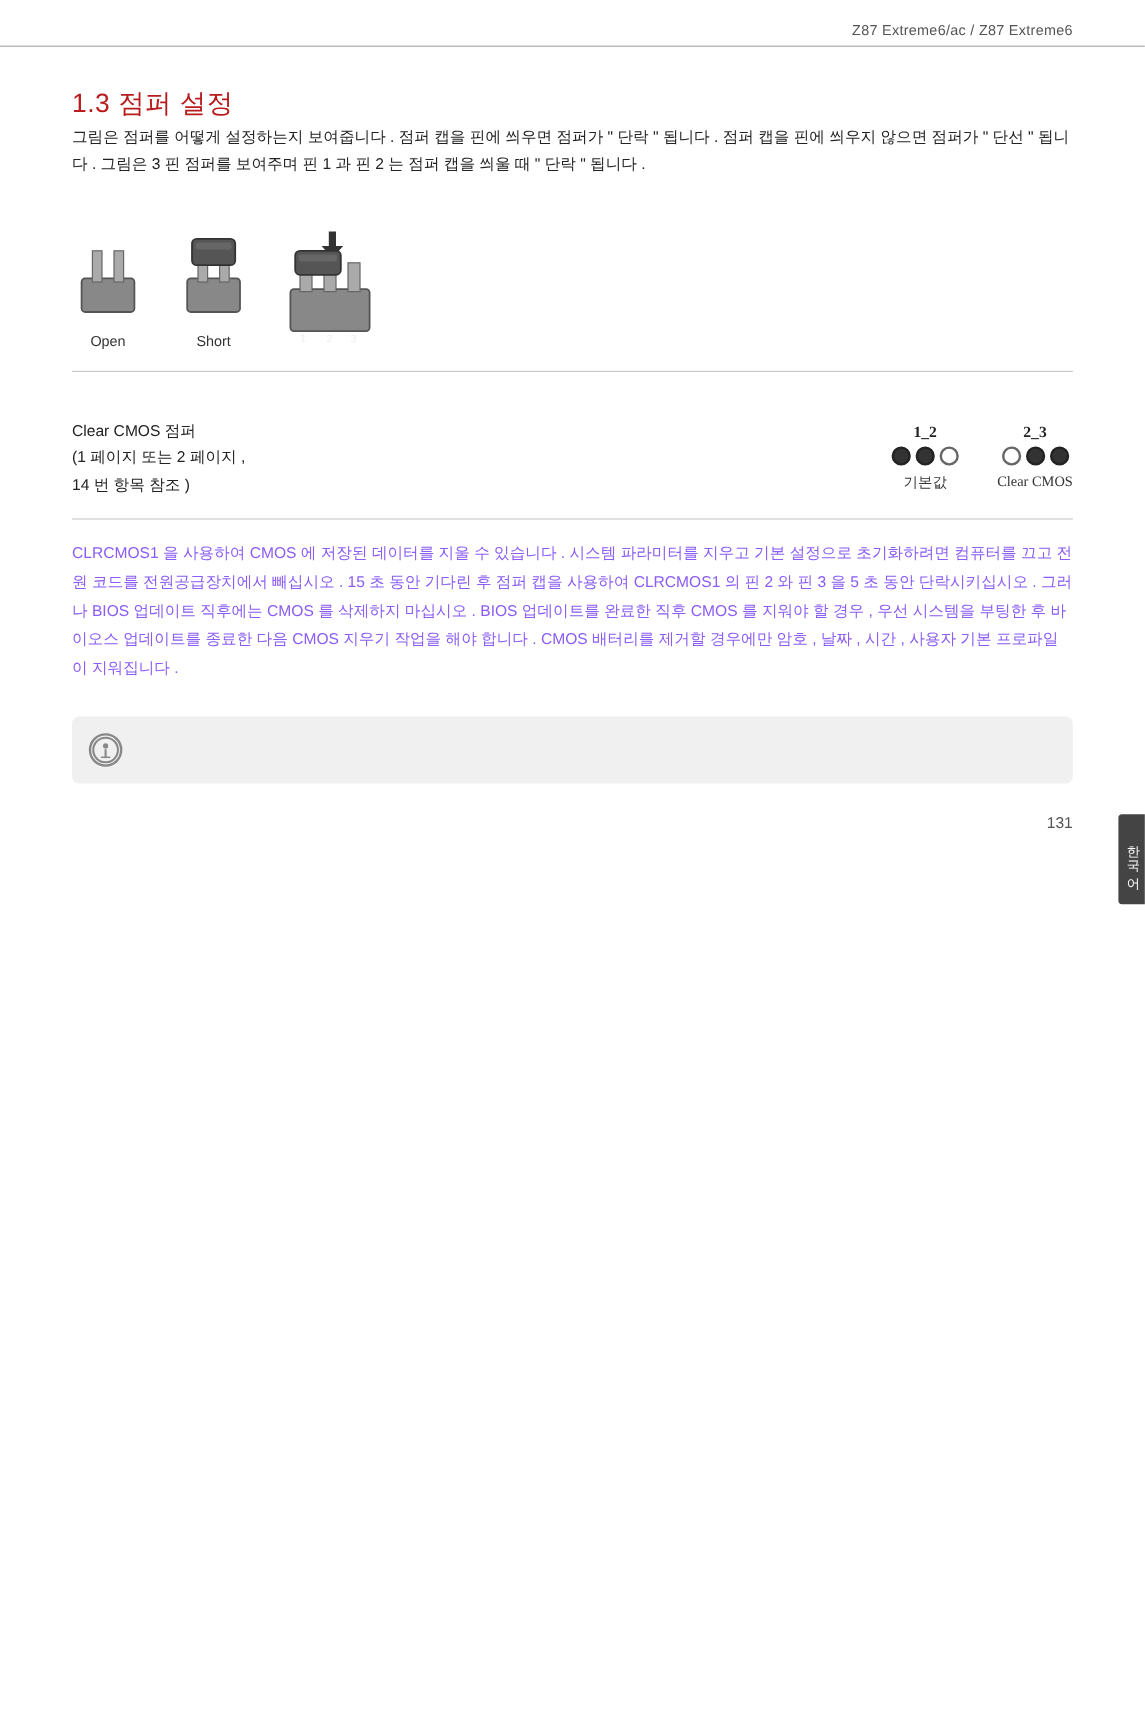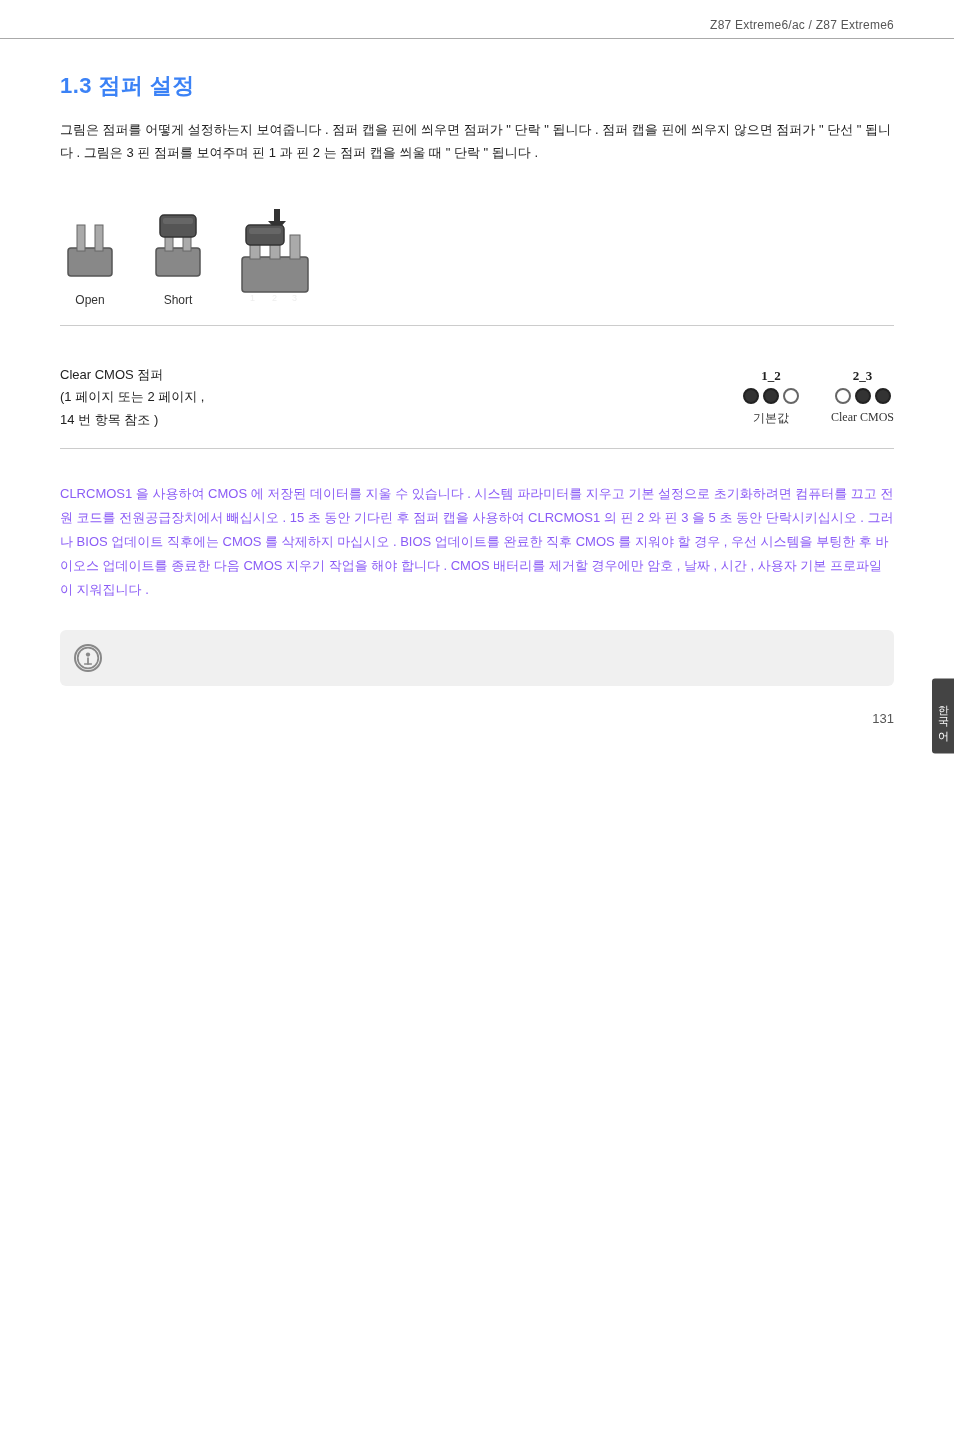--- a/index.html
+++ b/index.html
@@ -52,23 +52,23 @@
       border-radius: 3px 0 0 3px;
     }
     
     .main-content {
       padding: 32px 60px 40px 60px;
       position: relative;
     }
     
     .section-heading {
       font-size: 22px;
-      font-weight: 700;
-      color: #3b82f6;
-      margin-bottom: 18px;
+      font-weight: 400;
+      color: #b91c1c;
+      margin-bottom: 2px;
       letter-spacing: 0.02em;
     }
     
     .intro-text {
       font-size: 13px;
       line-height: 1.75;
       color: #222;
       margin-bottom: 28px;
     }
     
@@ -97,21 +97,21 @@
     .jumper-numbered svg {
       display: block;
     }
     
     .cmos-section {
       display: flex;
       align-items: flex-start;
       gap: 40px;
       padding: 16px 0 16px 0;
       border-bottom: 1px solid #ccc;
-      margin-bottom: 33px;
+      margin-bottom: 16px;
     }
     .cmos-desc {
       flex: 1;
       font-size: 13px;
       line-height: 1.75;
       color: #222;
     }
     .cmos-diagrams {
       display: flex;
       gap: 32px;

